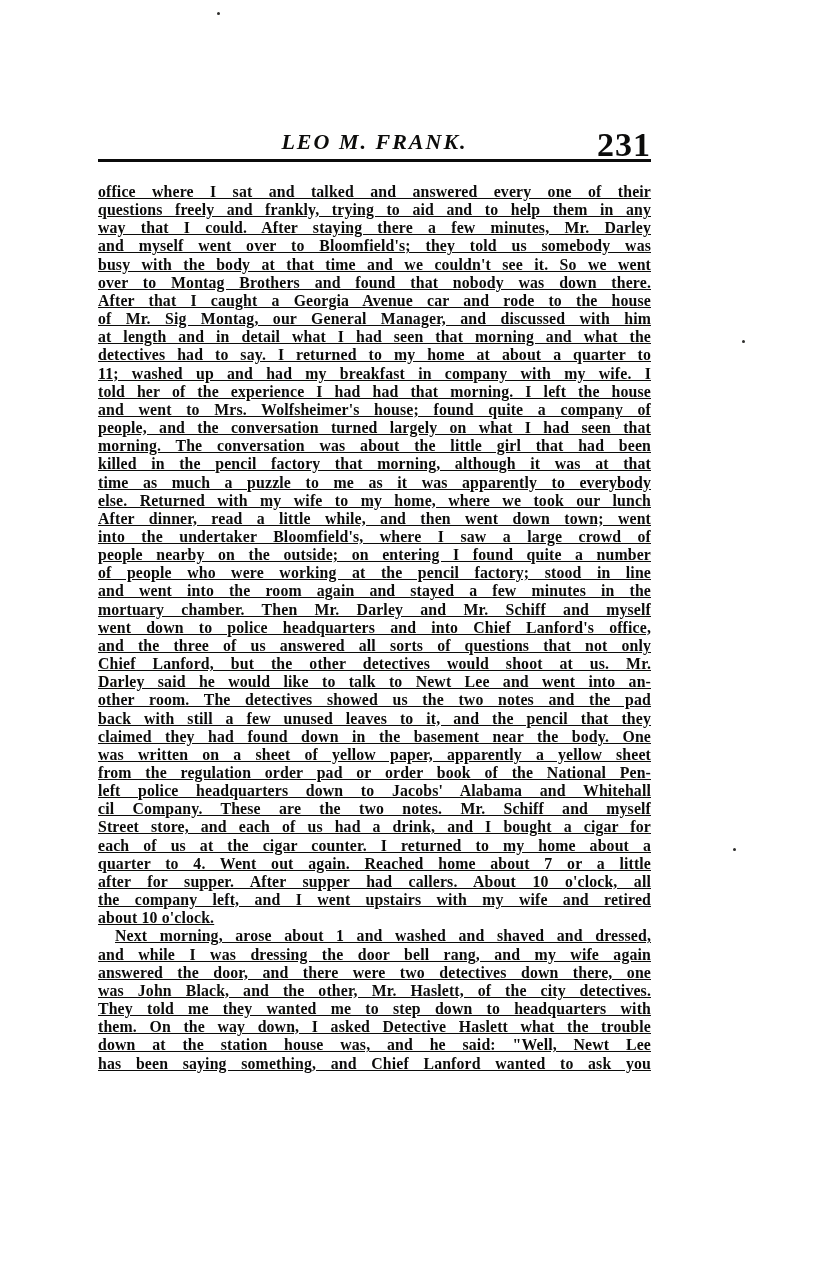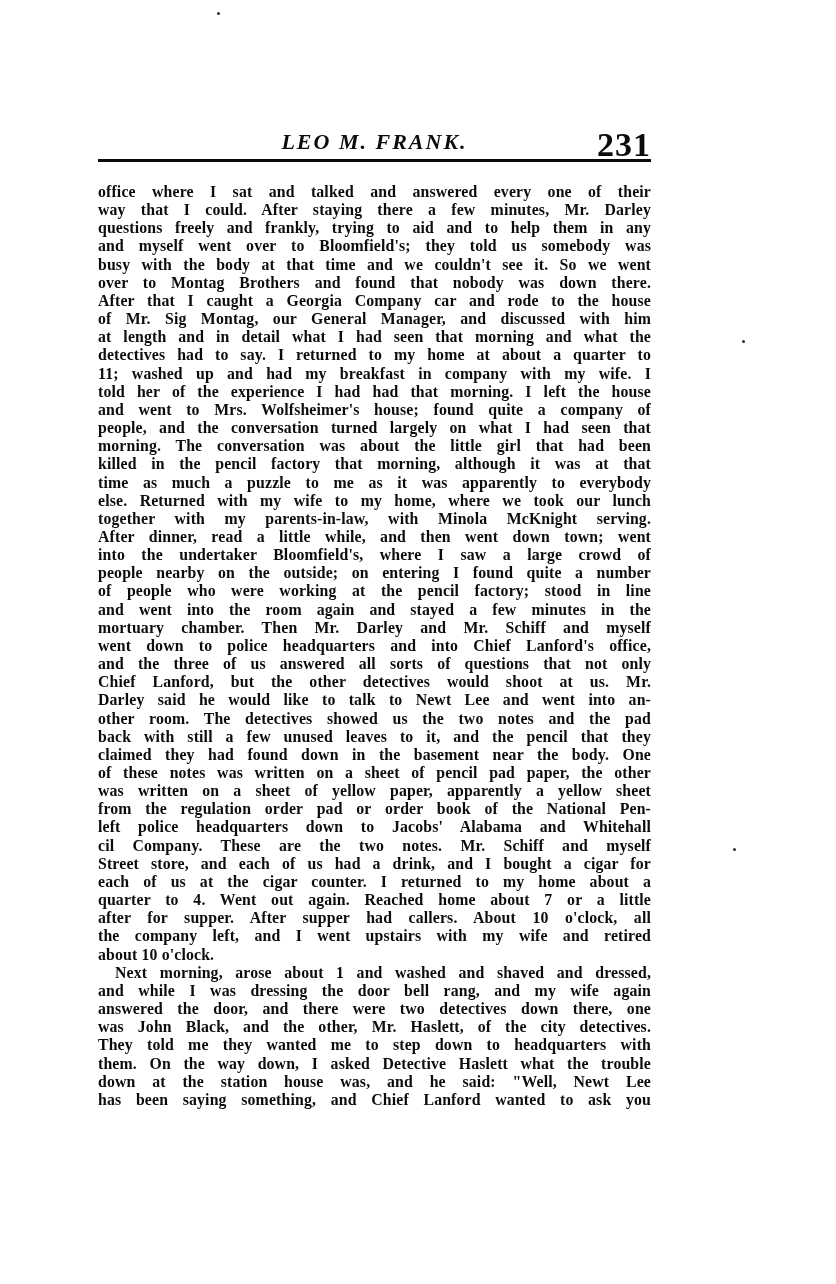--- a/index.html
+++ b/index.html
@@ -58,20 +58,21 @@
     width: 553px;
   }
   .line {
     font-size: 15.8px;
     line-height: 18.15px;
     font-weight: bold;
     letter-spacing: 0.15px;
     text-align: justify;
     text-align-last: justify;
     white-space: normal;
+    text-decoration: underline;
   }
   .line.end {
     text-align-last: left;
   }
   .line.indent {
     text-indent: 17px;
   }
   .speck {
     position: absolute;
     background: #2e2e2c;
@@ -88,52 +89,50 @@
 
   <div class="header">
     <div class="running-title">LEO M. FRANK.</div>
     <div class="page-number">231</div>
   </div>
 
   <div class="header-rule"></div>
 
   <div class="text-col">
       <div class="line">office where I sat and talked and answered every one of their</div>
+      <div class="line">questions freely and frankly, trying to aid and to help them in any</div>
       <div class="line">way that I could. After staying there a few minutes, Mr. Darley</div>
-      <div class="line">questions freely and frankly, trying to aid and to help them in any</div>
       <div class="line">and myself went over to Bloomfield's; they told us somebody was</div>
       <div class="line">busy with the body at that time and we couldn't see it. So we went</div>
       <div class="line">over to Montag Brothers and found that nobody was down there.</div>
-      <div class="line">After that I caught a Georgia Company car and rode to the house</div>
+      <div class="line">After that I caught a Georgia Avenue car and rode to the house</div>
       <div class="line">of Mr. Sig Montag, our General Manager, and discussed with him</div>
       <div class="line">at length and in detail what I had seen that morning and what the</div>
       <div class="line">detectives had to say. I returned to my home at about a quarter to</div>
       <div class="line">11; washed up and had my breakfast in company with my wife. I</div>
       <div class="line">told her of the experience I had had that morning. I left the house</div>
       <div class="line">and went to Mrs. Wolfsheimer's house; found quite a company of</div>
       <div class="line">people, and the conversation turned largely on what I had seen that</div>
       <div class="line">morning. The conversation was about the little girl that had been</div>
       <div class="line">killed in the pencil factory that morning, although it was at that</div>
       <div class="line">time as much a puzzle to me as it was apparently to everybody</div>
       <div class="line">else. Returned with my wife to my home, where we took our lunch</div>
-      <div class="line">together with my parents-in-law, with Minola McKnight serving.</div>
       <div class="line">After dinner, read a little while, and then went down town; went</div>
       <div class="line">into the undertaker Bloomfield's, where I saw a large crowd of</div>
       <div class="line">people nearby on the outside; on entering I found quite a number</div>
       <div class="line">of people who were working at the pencil factory; stood in line</div>
       <div class="line">and went into the room again and stayed a few minutes in the</div>
       <div class="line">mortuary chamber. Then Mr. Darley and Mr. Schiff and myself</div>
       <div class="line">went down to police headquarters and into Chief Lanford's office,</div>
       <div class="line">and the three of us answered all sorts of questions that not only</div>
       <div class="line">Chief Lanford, but the other detectives would shoot at us. Mr.</div>
       <div class="line">Darley said he would like to talk to Newt Lee and went into an-</div>
       <div class="line">other room. The detectives showed us the two notes and the pad</div>
       <div class="line">back with still a few unused leaves to it, and the pencil that they</div>
       <div class="line">claimed they had found down in the basement near the body. One</div>
-      <div class="line">of these notes was written on a sheet of pencil pad paper, the other</div>
       <div class="line">was written on a sheet of yellow paper, apparently a yellow sheet</div>
       <div class="line">from the regulation order pad or order book of the National Pen-</div>
       <div class="line">left police headquarters down to Jacobs' Alabama and Whitehall</div>
       <div class="line">cil Company. These are the two notes. Mr. Schiff and myself</div>
       <div class="line">Street store, and each of us had a drink, and I bought a cigar for</div>
       <div class="line">each of us at the cigar counter. I returned to my home about a</div>
       <div class="line">quarter to 4. Went out again. Reached home about 7 or a little</div>
       <div class="line">after for supper. After supper had callers. About 10 o'clock, all</div>
       <div class="line">the company left, and I went upstairs with my wife and retired</div>
       <div class="line end">about 10 o'clock.</div>

